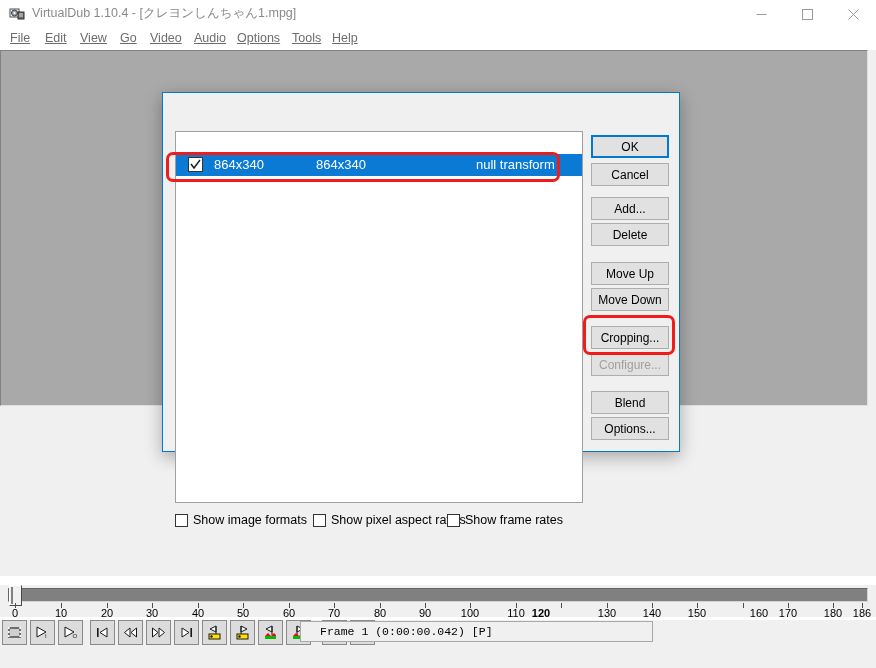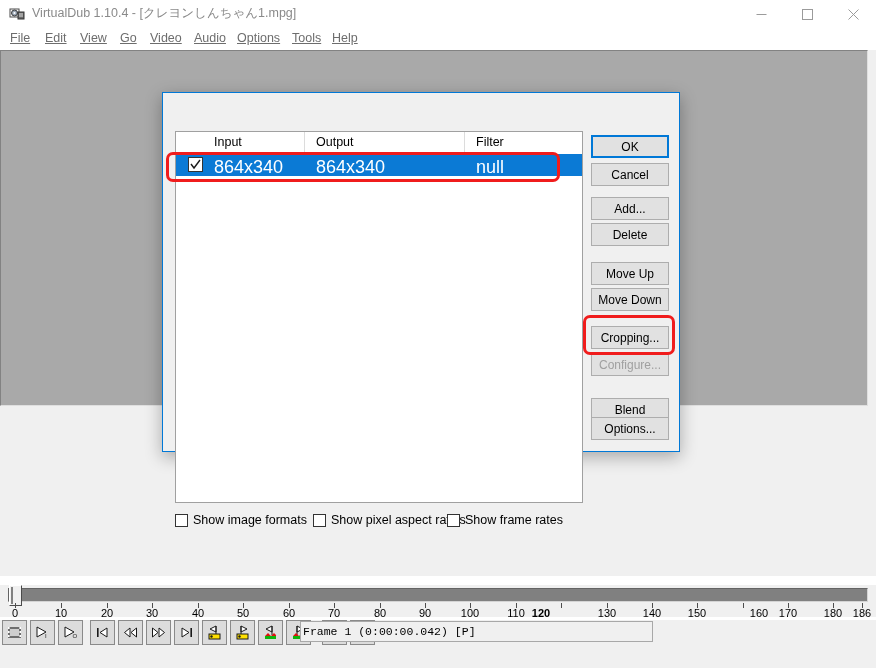--- a/index.html
+++ b/index.html
@@ -46,21 +46,21 @@
 
   
   .listbox{position:absolute;left:12px;top:38px;width:408px;height:372px;
     background:#ffffff;border:1px solid #a0a0a0;box-sizing:border-box;overflow:hidden;}
   .lhead{position:absolute;left:0;top:0;width:100%;height:22px;background:#ffffff;border-bottom:1px solid #d8d8d8;}
   .lhead .cell{position:absolute;top:3px;font-size:12.5px;color:#000;}
   .lhead .sep{position:absolute;top:0;width:1px;height:22px;background:#dcdcdc;}
   .lrow{position:absolute;left:0;top:22px;width:100%;height:22px;background:#0b7ad5;}
   .lrow .cb{position:absolute;left:12px;top:3px;width:15px;height:15px;background:#fff;border:1px solid #333;box-sizing:border-box;}
   .lrow .cb svg{position:absolute;left:1px;top:1px;}
-  .lrow .cell{position:absolute;top:3px;font-size:18px;color:#ffffff;}
+  .lrow .cell{position:absolute;top:3px;font-size:13px;color:#ffffff;}
 
   
   .btn{position:absolute;width:78px;height:23px;background:#e1e1e1;border:1px solid #adadad;
     box-sizing:border-box;font-family:"Liberation Sans",sans-serif;font-size:12px;color:#000;
     display:flex;align-items:center;justify-content:center;cursor:default;}
   .btn.default{border:2px solid #0078d7;background:#e1e1e1;}
   .btn.disabled{color:#a0a0a0;}
 
   
   .ckrow{position:absolute;left:12px;top:418px;width:420px;height:18px;}
@@ -83,21 +83,21 @@
   .tl-lbl{position:absolute;top:22px;font-size:11px;color:#000;transform:translateX(-50%);white-space:nowrap;
      font-family:"Liberation Sans",sans-serif;}
 
   
   .toolbar{position:absolute;left:0;top:620px;width:876px;height:30px;background:#f0f0f0;}
   .tbtn{position:absolute;top:0px;width:25px;height:25px;background:#dcdcdc;
      border:1px solid #8a8a8a;box-sizing:border-box;display:flex;align-items:center;justify-content:center;}
   .status{position:absolute;left:300px;top:1px;width:353px;height:21px;background:#f0f0f0;
      border:1px solid #a8a8a8;box-sizing:border-box;
      font-family:"Liberation Mono",monospace;font-size:11.5px;color:#000;
-     line-height:19px;padding-left:2px;white-space:nowrap;overflow:hidden;}
+     line-height:19px;padding-left:19px;white-space:nowrap;overflow:hidden;}
   .tb-bottomfill{position:absolute;left:0;top:650px;width:876px;height:18px;background:#f0f0f0;}
 </style>
 </head>
 <body>
 
 <div class="app">
 
   <div class="titlebar">
     <span class="title-icon">
       <svg width="16" height="16" viewBox="0 0 16 16">
@@ -141,27 +141,20 @@
       <div class="menu-item" style="left: 330px;">Help</div>
     </div>
 
   <div class="videoframe"></div>
   <div class="videoshade"></div>
   <div class="videobelow"></div>
 
   <div class="dialog">
 
     <div class="listbox">
-      <div class="lhead" id="list-header">
-          <span class="cell" style="left: 38px;">Input</span>
-          <span class="cell" style="left: 140px;">Output</span>
-          <span class="sep" style="left: 128px;"></span>
-          <span class="cell" style="left: 300px;">Filter</span>
-          <span class="sep" style="left: 288px;"></span>
-        </div>
       <div class="lrow" id="list-row">
         <span class="cb">
           <svg width="11" height="11" viewBox="0 0 11 11">
             <polyline points="1,5 4,9 10,1" fill="none" stroke="#1a1a1a" stroke-width="1.4"></polyline>
           </svg>
         </span>
       <span class="cell" style="left: 38px;">864x340</span>
           <span class="cell" style="left: 140px;">864x340</span>
           <span class="cell" style="left: 300px;">null transform</span>
         </div>
@@ -169,21 +162,21 @@
 
     <div id="dialog-buttons">
         <div class="btn default" style="left: 428px; top: 42px;">OK</div>
         <div class="btn" style="left: 428px; top: 70px;">Cancel</div>
         <div class="btn" style="left: 428px; top: 104px;">Add...</div>
         <div class="btn" style="left: 428px; top: 130px;">Delete</div>
         <div class="btn" style="left: 428px; top: 169px;">Move Up</div>
         <div class="btn" style="left: 428px; top: 195px;">Move Down</div>
         <div class="btn" style="left: 428px; top: 233px;">Cropping...</div>
         <div class="btn disabled" style="left: 428px; top: 260px;">Configure...</div>
-        <div class="btn" style="left: 428px; top: 298px; margin-top: 7px;">Blend</div>
+        <div class="btn" style="left: 428px; top: 298px;">Blend</div>
         <div class="btn" style="left: 428px; top: 324px;">Options...</div>
       </div>
 
     <div class="ckrow" id="checkbox-row">
         <div class="ck" style="left: 0px;">
           <span class="box"></span>
           <span class="lbl">Show image formats</span>
         </div>
         <div class="ck" style="left: 138px;">
           <span class="box"></span>

